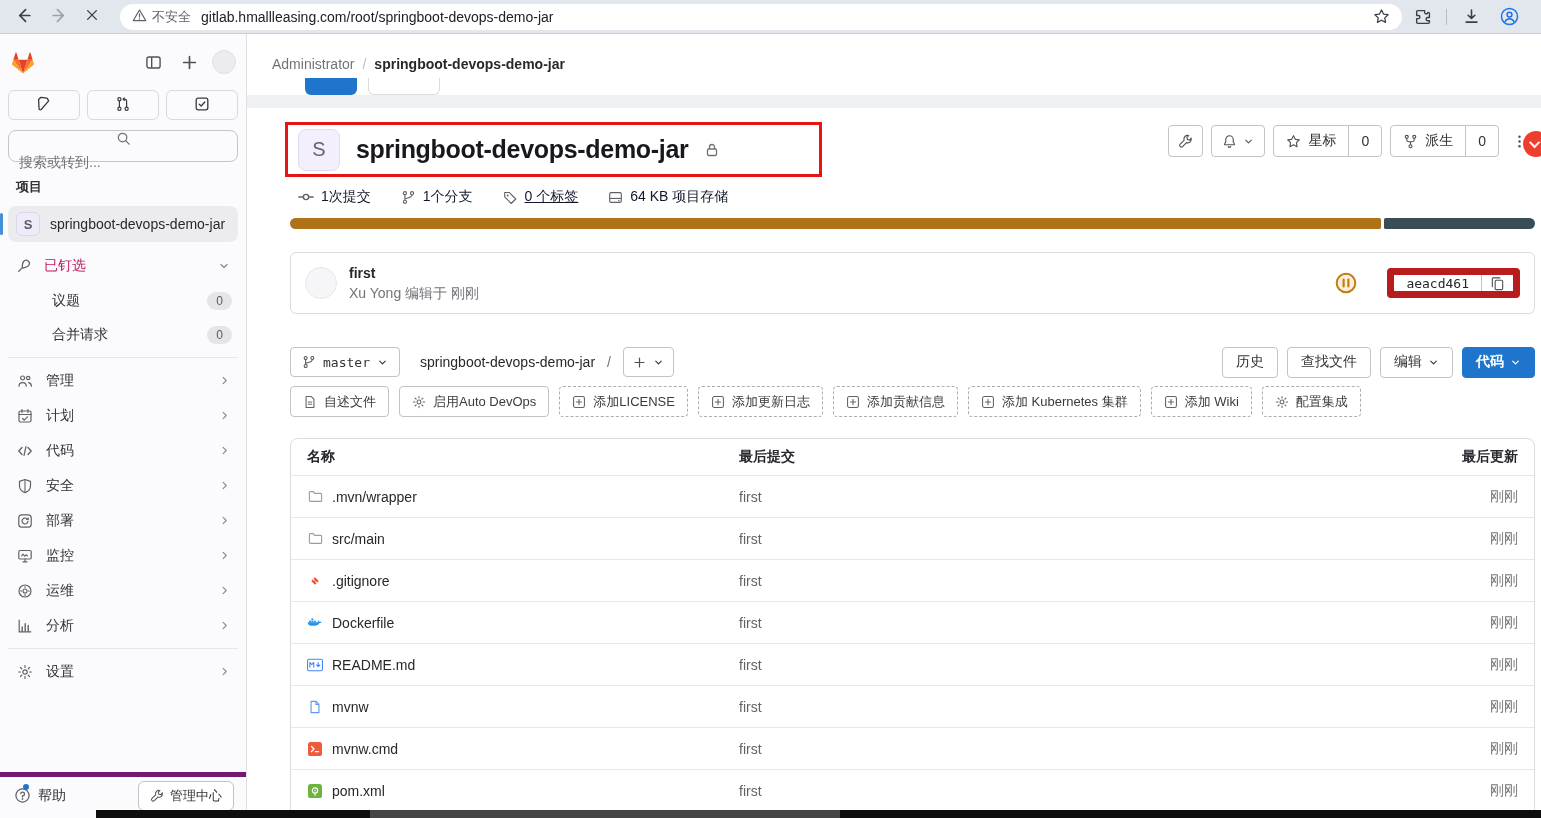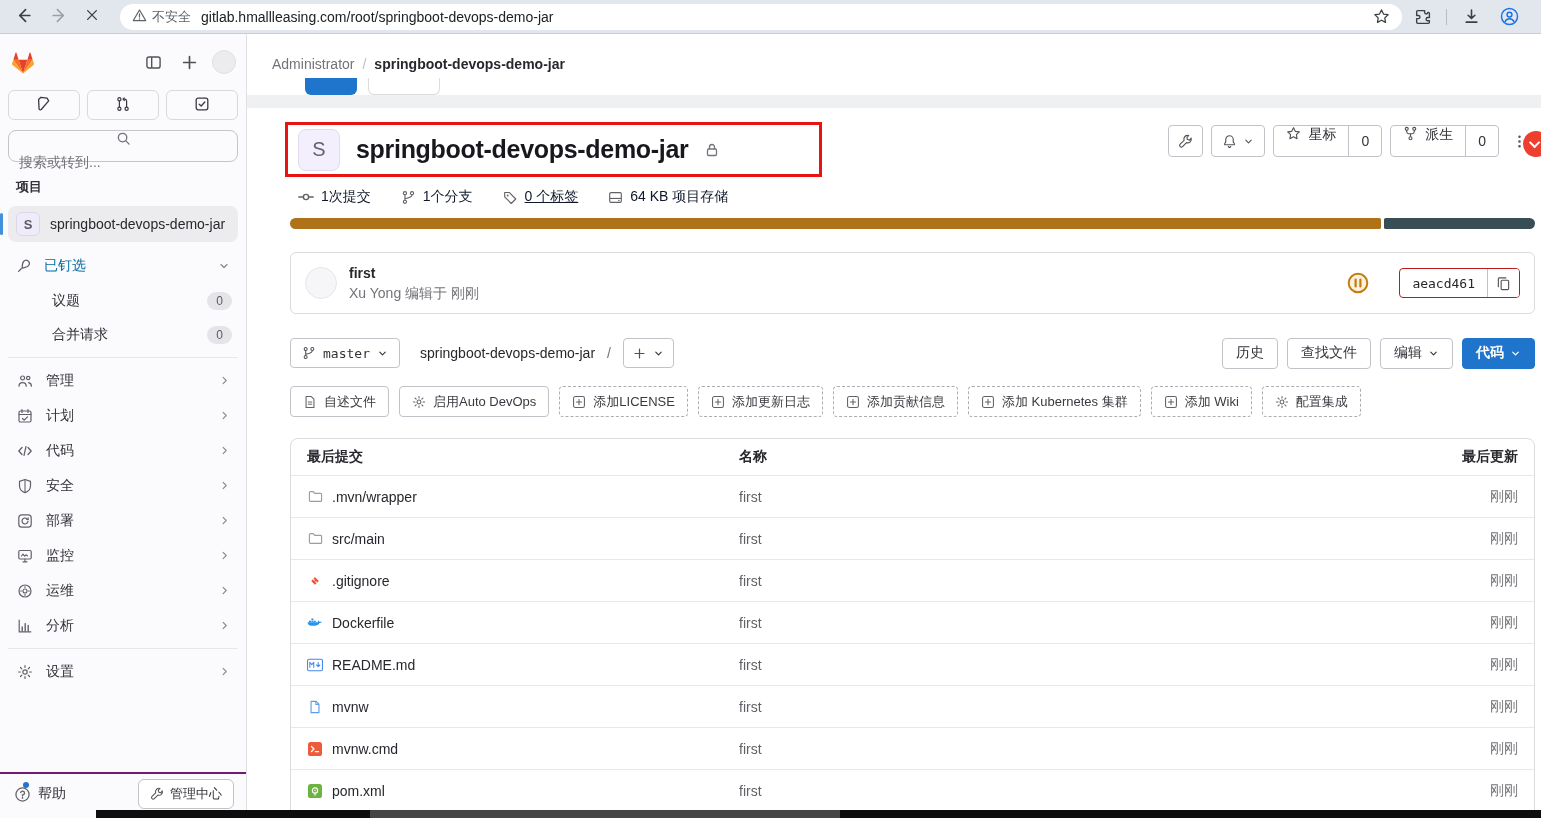--- a/index.html
+++ b/index.html
@@ -39,31 +39,31 @@
     display:flex; align-items:center; gap:8px; padding:0 10px; color:#737278; background:#fbfafd;flex-direction:column; }
   .sb-search input { border:none; outline:none; background:transparent; font:inherit; color:#333238; width:100%; }
   .sb-search input::placeholder { color:#737278; }
   .sb-section { margin:16px 16px 4px; font-size:13px; font-weight:700; color:#333238; }
   .sb-project { margin:6px 8px 0; height:36px; border-radius:8px; background:#ececef; display:flex;
     align-items:center; gap:10px; padding:0 8px; position:relative; cursor:pointer; }
   .sb-project .indicator { position:absolute; left:-8px; top:7px; width:3px; height:22px;
     border-radius:2px; background:#428fdc; }
   .avatar-s-sm { width:24px; height:24px; border-radius:6px; background:#efebf8; border:1px solid #ddd5ee;
     color:#5c5a66; font-size:13px; font-weight:700; display:flex; align-items:center; justify-content:center; }
-  .sb-row { height:36px; display:flex; align-items:center; gap:12px; padding:0 16px; color:#0369a1; cursor:pointer; }
+  .sb-row { height:36px; display:flex; align-items:center; gap:12px; padding:0 16px; color:#be185d; cursor:pointer; }
   .sb-row .chev { margin-left:auto; color:#89888d; display:flex; }
   .sb-sub { height:34px; display:flex; align-items:center; padding:0 14px 0 52px; color:#333238; cursor:pointer; }
   .badge { margin-left:auto; min-width:25px; height:18px; padding:0 7px; border-radius:9px; background:#e5e4e9;
     color:#5c5b61; font-size:12px; display:flex; align-items:center; justify-content:center; }
   .sb-div { border-top:1px solid #e7e6ea; margin:5px 8px; }
   .sb-item { height:35px; display:flex; align-items:center; gap:12px; padding:0 16px; color:#333238; cursor:pointer; }
   .sb-item .icn { color:#626168; width:18px; display:flex; justify-content:center; }
   .sb-item .chev { margin-left:auto; color:#89888d; display:flex; }
   .sb-flex { flex:1; }
-  .sb-footer { border-top:2px solid #701a75; height:46px; display:flex; align-items:center; padding:0 12px 4px 14px; }
+  .sb-footer { border-top:5px solid #701a75; height:46px; display:flex; align-items:center; padding:0 12px 4px 14px; }
   .sb-help { display:flex; align-items:center; gap:7px; color:#333238; cursor:pointer; position:relative; }
   .help-dot { position:absolute; left:9px; top:-3px; width:6px; height:6px; background:#1f75cb; border-radius:50%; }
   .sb-admin { margin-left:auto; height:30px; border:1px solid #c3c2c8; background:#fff; border-radius:6px;
     display:flex; align-items:center; gap:6px; padding:0 11px; font-size:13px; color:#333238; cursor:pointer; }
 
   
   .breadcrumb { position:absolute; top:16px; left:25px; height:28px; display:flex; align-items:center; gap:8px; }
   .crumb-parent { color:#737278; cursor:pointer; }
   .crumb-sep { color:#bfbfc3; }
   .crumb-current { color:#28272d; font-weight:700; cursor:pointer; }
@@ -78,21 +78,21 @@
   .avatar-s-lg { width:42px; height:42px; border-radius:8px; background:#f3effc; border:1px solid #e2daf2;
     color:#65636f; font-size:20px; font-weight:400; display:flex; align-items:center; justify-content:center; }
   .proj-title { font-size:25px; font-weight:700; color:#18171d; letter-spacing:-0.3px; }
   .lock { color:#737278; display:flex; }
 
   .actions-row { position:absolute; top:91px; right:10px; display:flex; align-items:center; gap:8px; }
   .btn { height:32px; border:1px solid #c3c2c8; background:#fff; border-radius:4px; display:flex;
     align-items:center; gap:6px; padding:0 11px; font-size:14px; color:#333238; cursor:pointer; }
   .btn .caret { color:#555; display:flex; }
   .btn-split { display:flex; align-items:stretch; border:1px solid #c3c2c8; border-radius:4px; overflow:hidden; height:32px; background:#fff; }
-  .btn-split .seg { display:flex; gap:7px; padding:0 12px; cursor:pointer; color:#333238; }
+  .btn-split .seg { display:flex; align-items:center; gap:7px; padding:0 12px; cursor:pointer; color:#333238; }
   .btn-split .cnt { border-left:1px solid #c3c2c8; display:flex; align-items:center; padding:0 12px; cursor:pointer; color:#333238; }
   .kebab { border:none; background:transparent; color:#535158; width:24px; height:32px; display:flex;
     align-items:center; justify-content:center; cursor:pointer; }
   .float-red { position:absolute; top:97px; left:1276px; width:26px; height:26px; background:#ee3f2e;
     border-radius:50%; z-index:40; display:flex; align-items:center; justify-content:center; }
   .float-red i { width:8px; height:8px; border:2px solid #fff; border-top:none; border-right:none;
     transform:rotate(-45deg) translateY(-2px); display:block; }
 
   .stats-row { position:absolute; top:152px; left:51px; display:flex; align-items:center; gap:30px; height:22px; }
   .stat { display:flex; align-items:center; gap:7px; color:#0f172a; }
@@ -102,27 +102,27 @@
   .lang-bar { position:absolute; top:184px; left:43px; right:6px; height:11px; display:flex; gap:3px; }
   .lang-seg1 { border-radius:6px 2px 2px 6px; }
   .lang-seg2 { border-radius:2px 6px 6px 2px; }
 
   .commit-box { position:absolute; top:218px; left:43px; right:6px; height:62px; border:1px solid #dcdcde;
     border-radius:6px; display:flex; align-items:center; padding:0 14px; gap:12px; }
   .commit-avatar { width:32px; height:32px; border-radius:50%; background:#f6f6f8; border:1px solid #e7e6ea; }
   .commit-texts { flex:1; line-height:1.45; }
   .commit-title { font-weight:700; color:#28272d; cursor:pointer; }
   .commit-meta { color:#737278; }
-  .sha-widget { display:flex; align-items:stretch; height:30px; border:1px solid #b91c1c; border-radius:4px;
+  .sha-widget { display:flex; align-items:stretch; height:30px; border:7px solid #b91c1c; border-radius:4px;
     overflow:hidden; margin-left:18px; background:#fff; }
   .sha-widget .sha { display:flex; align-items:center; padding:0 12px; font-size:13px; color:#28272d; }
   .sha-widget .copy { border-left:1px solid #c3c2c8; display:flex; align-items:center; padding:0 8px;
     color:#535158; cursor:pointer; background:#fff; border-top:none;border-bottom:none;border-right:none; }
 
-  .file-nav { position:absolute; top:303px; left:43px; right:6px; height:32px; display:flex; align-items:center; gap:12px; }
+  .file-nav { position:absolute; top:312px; left:43px; right:6px; height:32px; display:flex; align-items:center; gap:12px; }
   .btn30 { height:30px; border:1px solid #c3c2c8; background:#fff; border-radius:4px; display:flex;
     align-items:center; gap:7px; padding:0 11px; font-size:13px; color:#333238; cursor:pointer; }
   .path-link { color:#28272d; font-weight:500; cursor:pointer; }
   .path-sep { color:#737278; }
   .nav-right { margin-left:auto; display:flex; align-items:center; gap:9px; }
   .btn-nav { height:31px; border:1px solid #c3c2c8; background:#fff; border-radius:4px; display:flex;
     align-items:center; gap:6px; padding:0 13px; font-size:14px; color:#333238; cursor:pointer; }
   .btn-primary { background:#1f75cb; border-color:#1f75cb; color:#fff; font-weight:600; }
   .btn-primary .caret { color:#fff; }
 
@@ -739,22 +739,22 @@
             <circle cx="8" cy="8" r="2.2" fill="none" stroke="currentColor" stroke-width="1.2"></circle>
             <path d="M8 1.6v1.8M8 12.6v1.8M1.6 8h1.8M12.6 8h1.8M3.5 3.5l1.3 1.3M11.2 11.2l1.3 1.3M12.5 3.5l-1.3 1.3M4.8 11.2l-1.3 1.3" stroke="currentColor" stroke-width="1.2" stroke-linecap="round"></path>
           </svg>
         </span>
       <span>配置集成</span>
     </button>
   </div>
 
   <div class="tree-table">
     <div class="t-head">
+      <span>名称</span>
       <span>最后提交</span>
-      <span>名称</span>
       <span class="t-upd">最后更新</span>
     </div>
 
     <div class="t-row">
       <span class="t-name">
         <span class="icn">
             <svg width="15" height="15" viewBox="0 0 16 16">
               <path d="M1.5 3.8a1 1 0 0 1 1-1h3.2l1.4 1.8h6.4a1 1 0 0 1 1 1v6.6a1 1 0 0 1-1 1h-11a1 1 0 0 1-1-1z" fill="none" stroke="#9d9ca3" stroke-width="1.2" stroke-linejoin="round"></path>
             </svg>
           </span>

